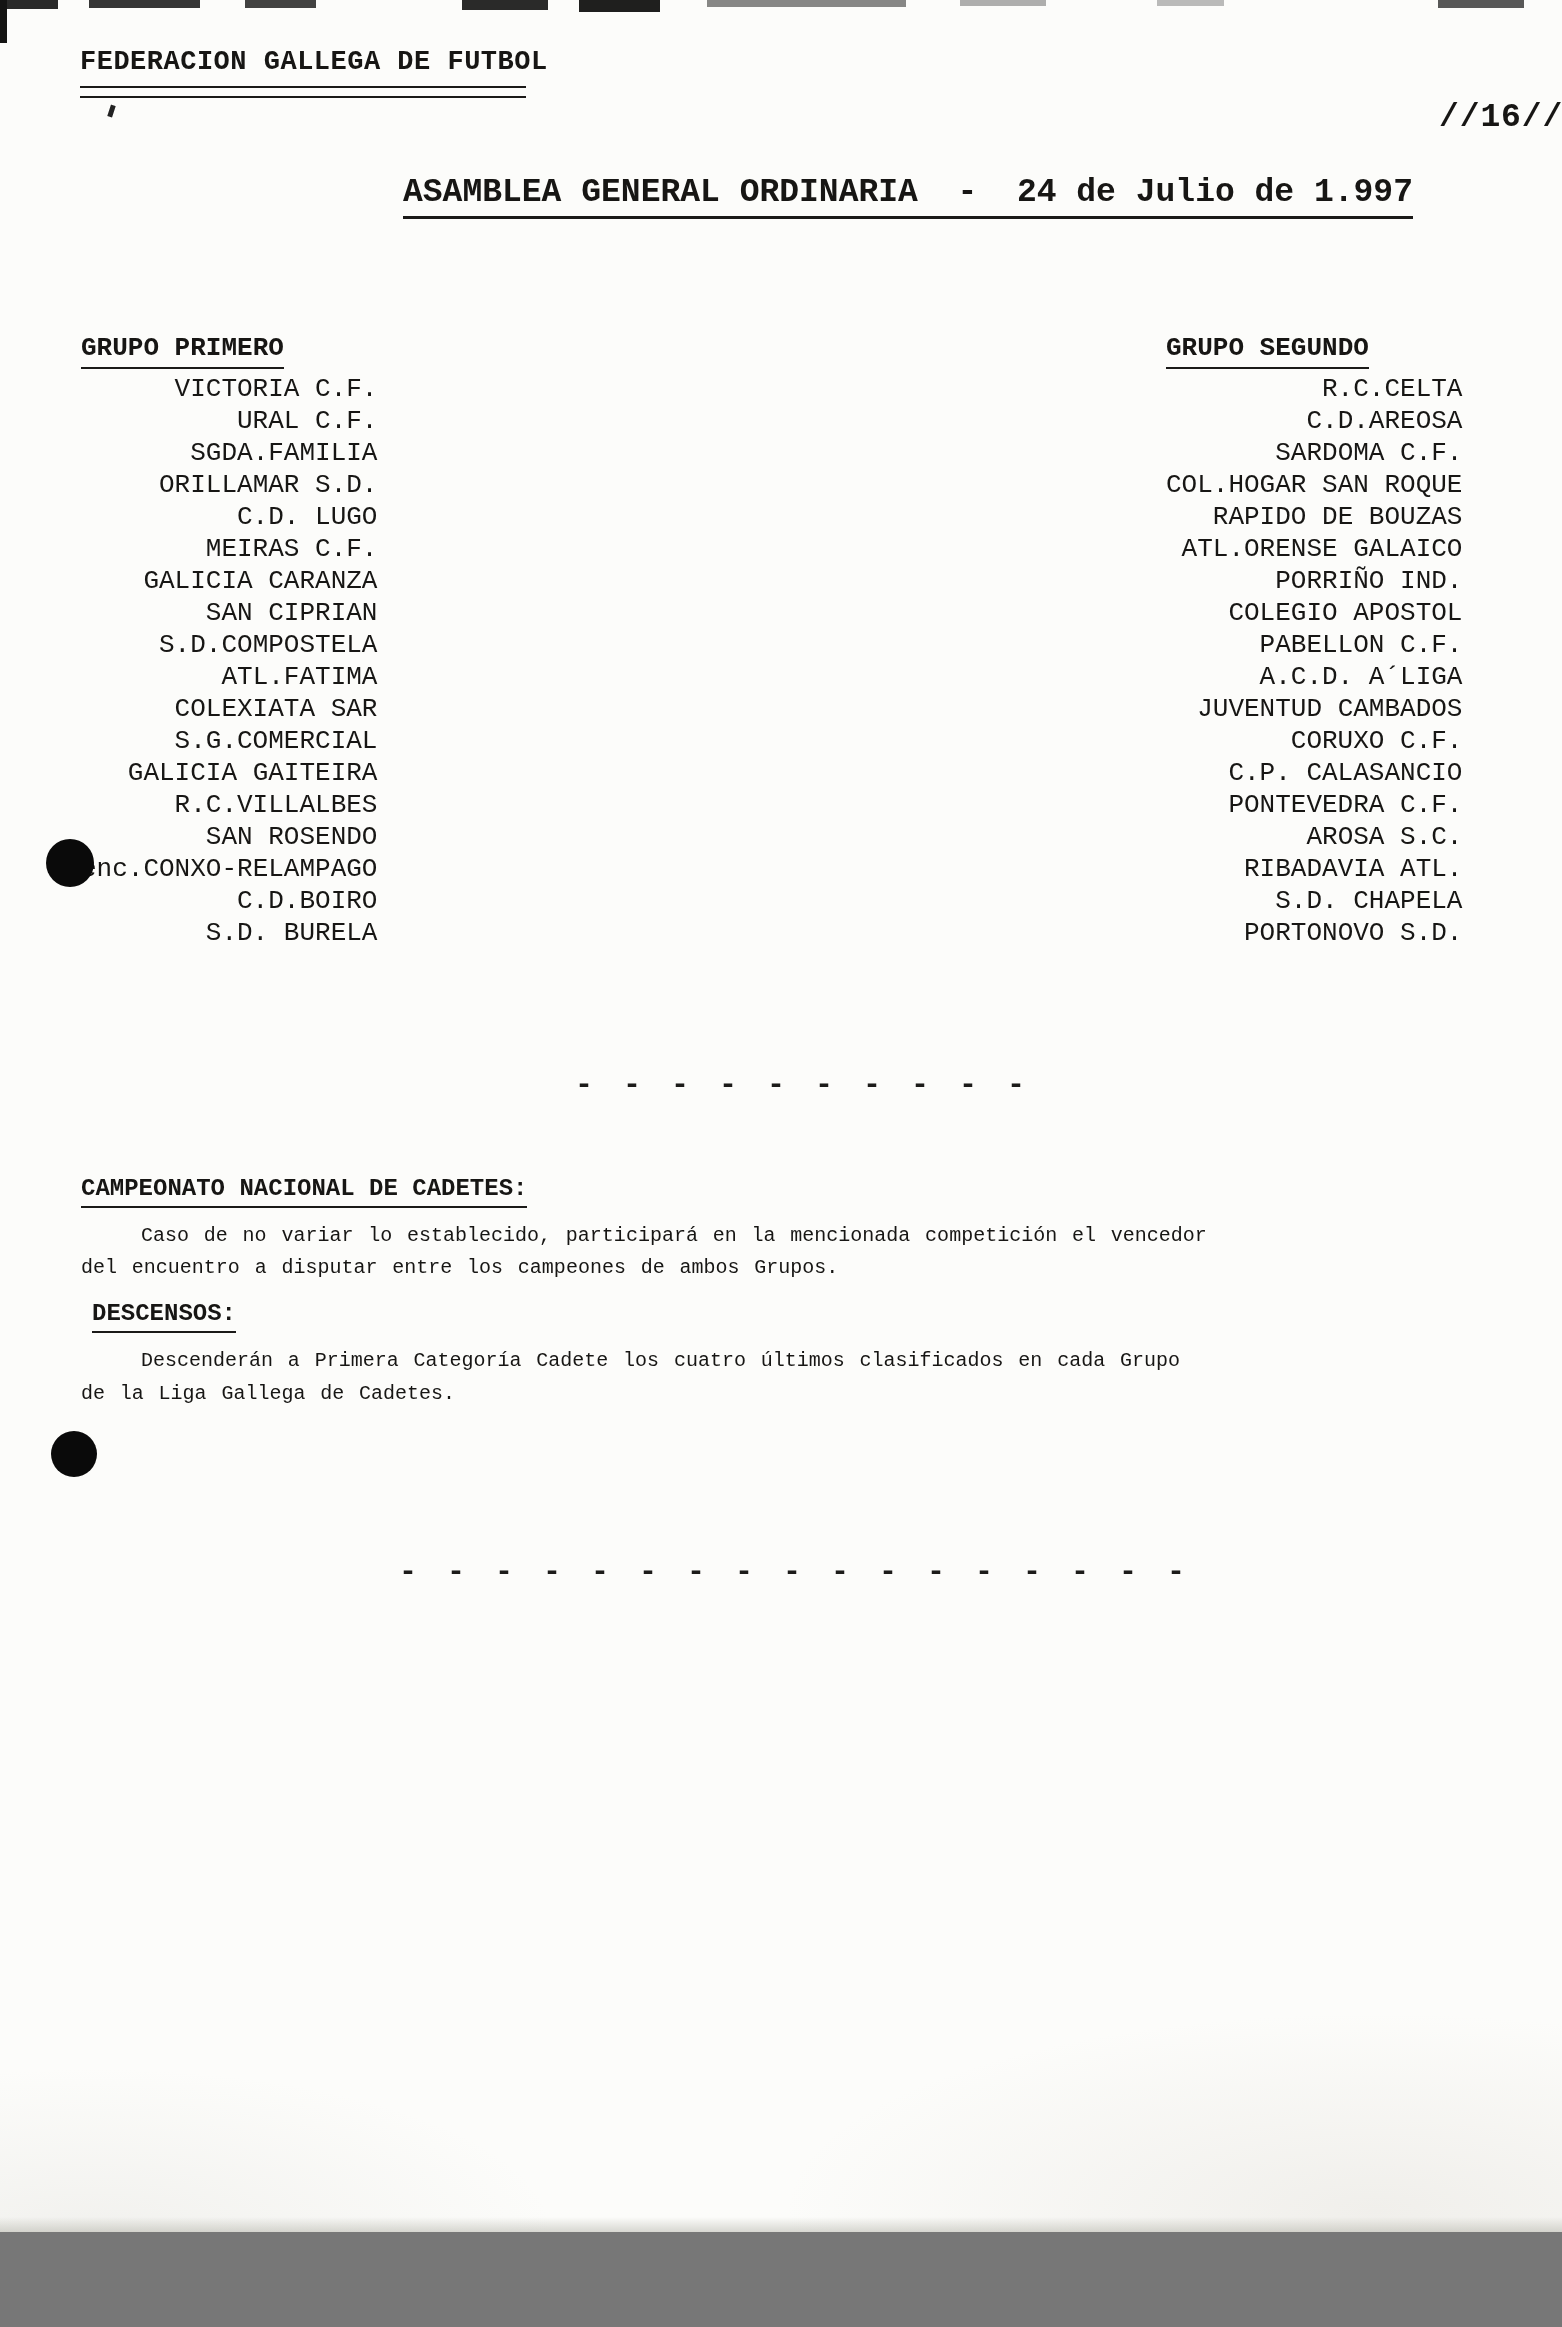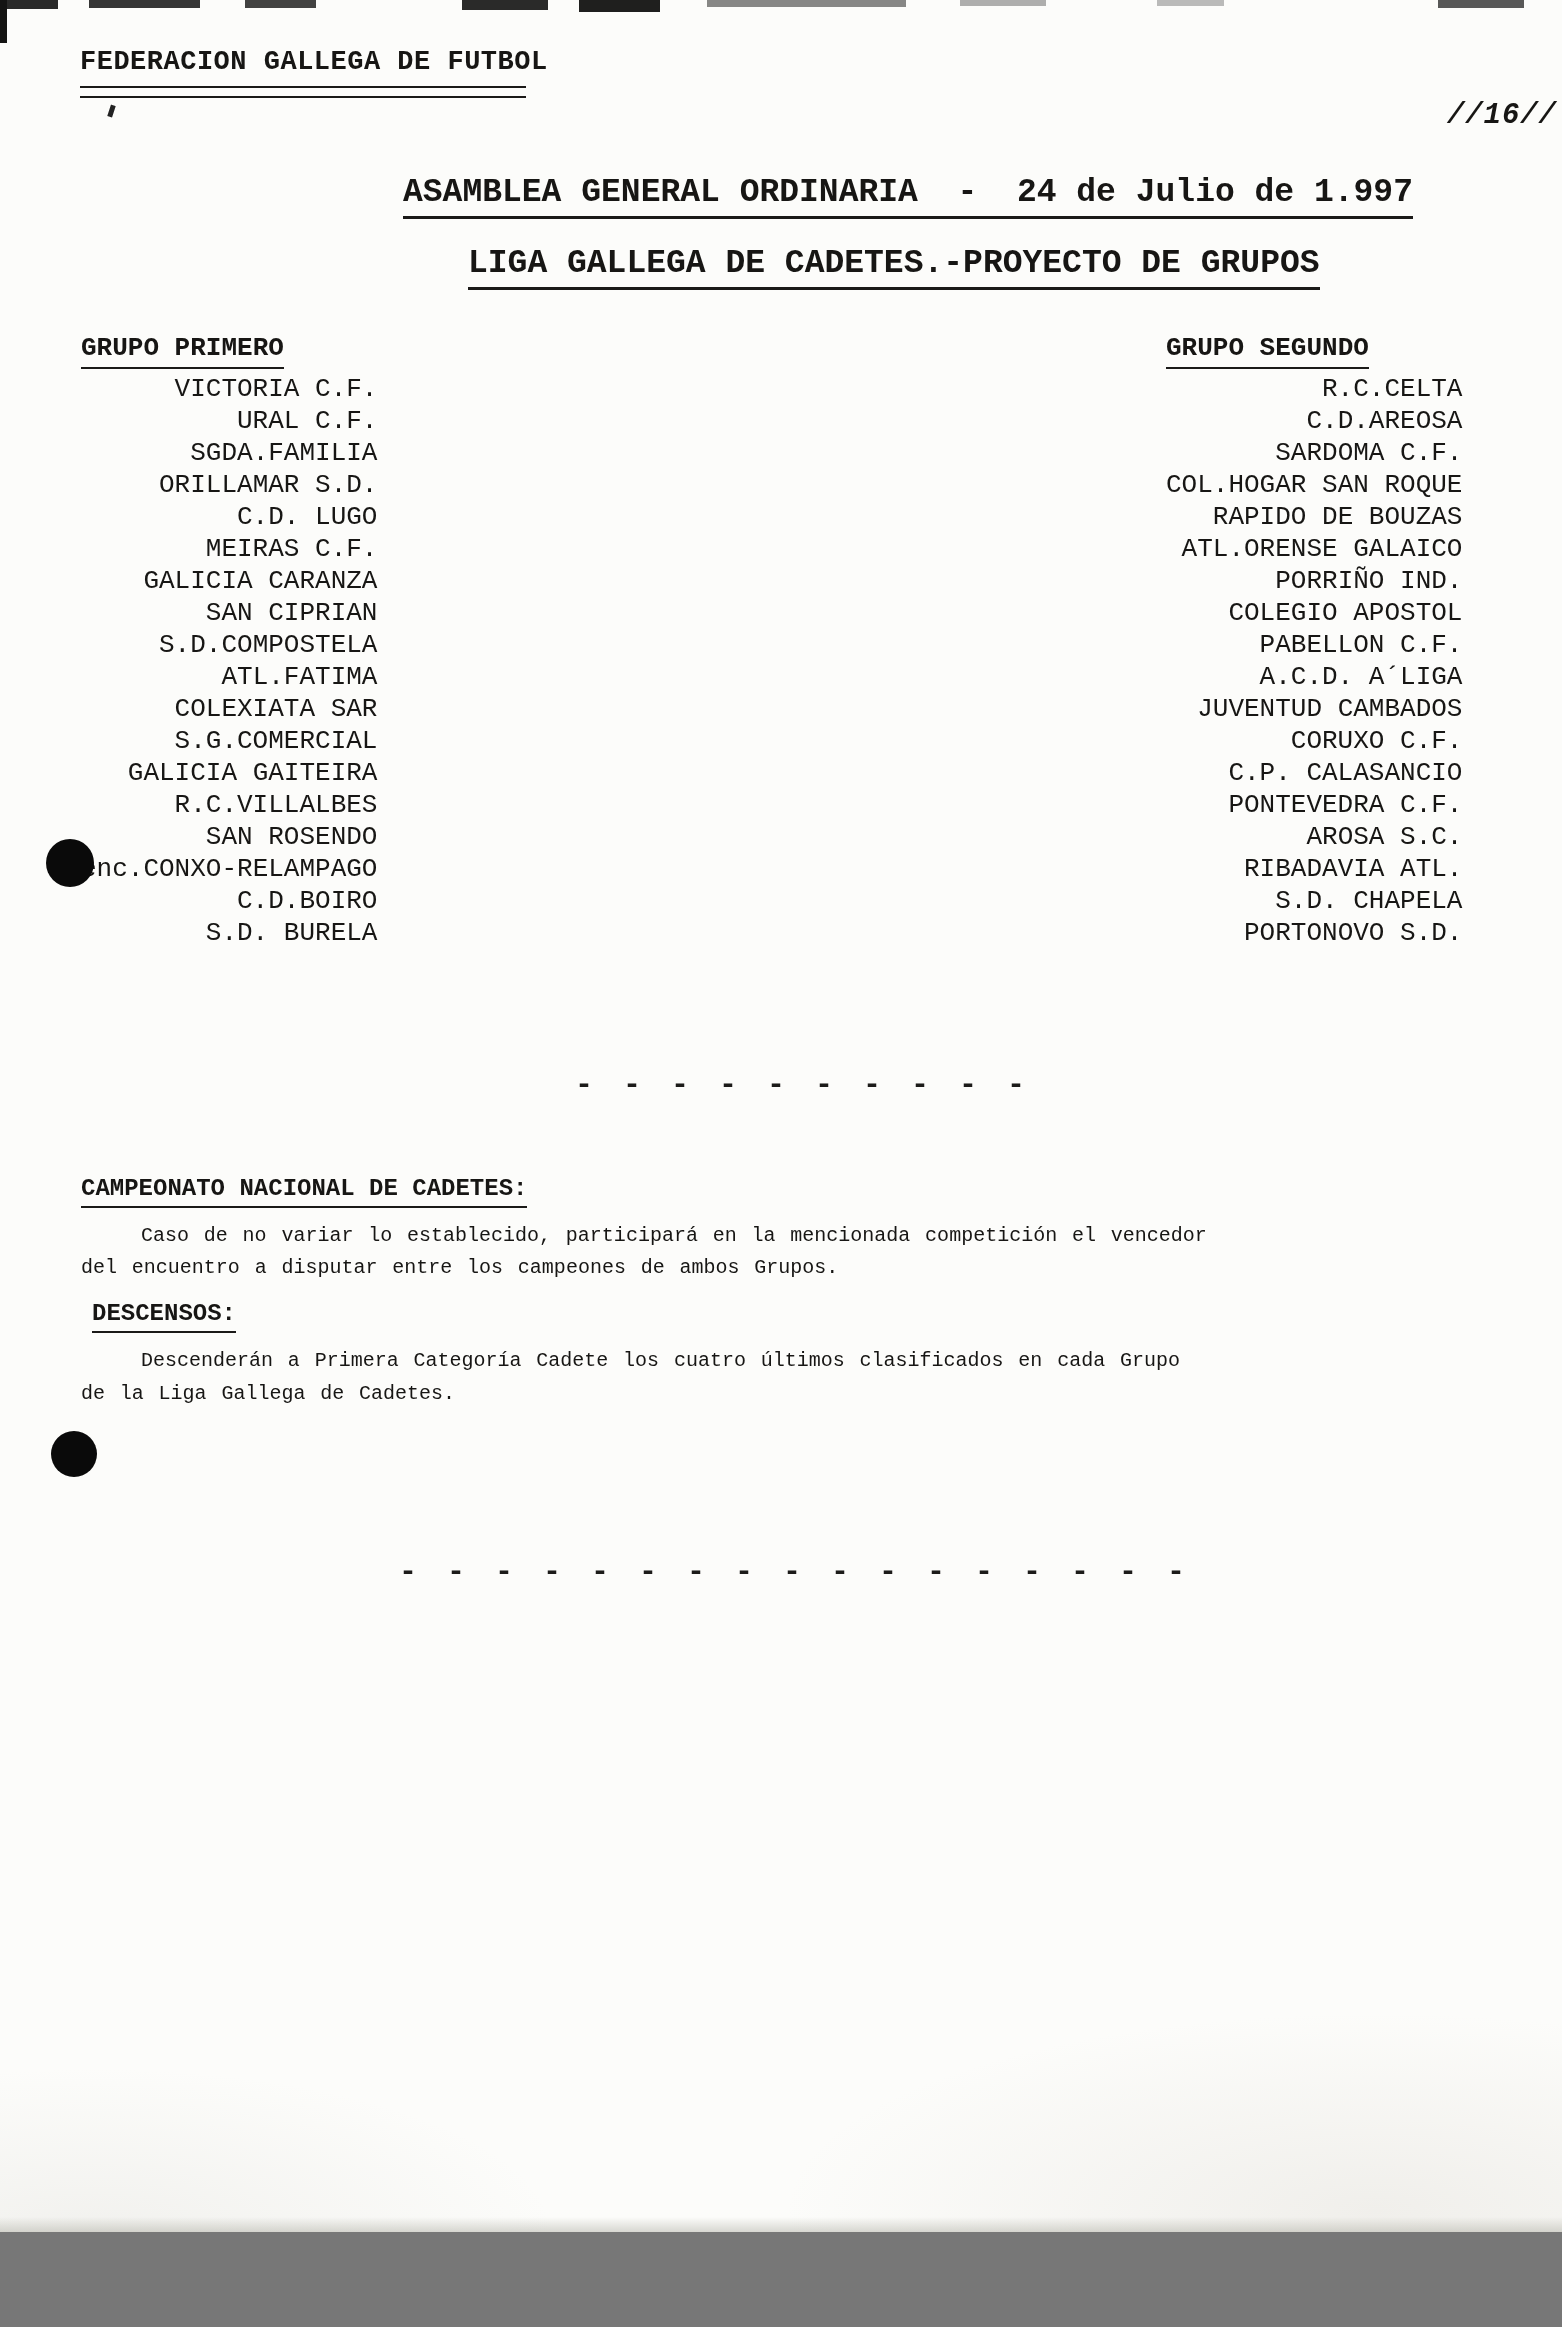--- a/index.html
+++ b/index.html
@@ -26,21 +26,21 @@
   .a7{left:960px;top:0;width:86px;height:5.6px;opacity:.33;}
   .a8{left:1157px;top:0;width:67px;height:5.6px;opacity:.28;}
   .a9{left:1438px;top:0;width:86px;height:8.4px;opacity:.7;}
   .speck{position:absolute;left:109px;top:105px;width:4.7px;height:12px;background:#222;transform:rotate(18deg);filter:blur(0.4px);}
   .bottom-band{position:absolute;left:0;bottom:0;width:100%;height:15px;
     background:linear-gradient(to bottom, rgba(190,190,182,0) 0%, rgba(178,178,168,0.5) 100%);}
 
   .letterhead{position:absolute;left:80px;top:47px;font-size:27px;font-weight:bold;white-space:pre;letter-spacing:0.5px;}
   .letterhead-rule{position:absolute;left:80px;top:86px;width:446px;height:8.4px;
     border-top:2.8px solid #1b1a18;border-bottom:2.8px solid #1b1a18;}
-  .pagenum{position:absolute;left:1439px;top:99px;font-size:29px;font-weight:bold;font-style:italic;white-space:pre;letter-spacing:0.9px;margin-left:8px;}
+  .pagenum{position:absolute;left:1439px;top:99px;font-size:33px;font-weight:bold;white-space:pre;letter-spacing:0.9px;}
 
   .title-1{position:absolute;left:403px;top:174px;}
   .title-2{position:absolute;left:468px;top:245px;}
   .doc-title{font-size:33px;font-weight:bold;white-space:pre;border-bottom:3.7px solid #1b1a18;padding-bottom:4.7px;letter-spacing:0px;}
 
   .col{position:absolute;top:332px;font-size:26px;line-height:32px;}
   .col-1{left:81px;}
   .col-2{left:1166px;}
   .col-heading-row{height:41px;}
   .col-heading{display:inline-block;font-weight:bold;border-bottom:2.8px solid #1b1a18;padding-bottom:2.8px;white-space:pre;}
@@ -83,23 +83,20 @@
   </div>
   <div class="speck"></div>
 
   <div class="letterhead">FEDERACION GALLEGA DE FUTBOL</div>
   <div class="letterhead-rule"></div>
 
   <div class="pagenum">//16//</div>
 
   <div class="title-1">
     <span class="doc-title">ASAMBLEA GENERAL ORDINARIA  -  24 de Julio de 1.997</span>
-  </div>
-  <div class="title-2">
-    <span class="doc-title">LIGA GALLEGA DE CADETES.-PROYECTO DE GRUPOS</span>
   </div>
 
   <div class="col col-1">
     <div class="col-heading-row">
       <span class="col-heading">GRUPO PRIMERO</span>
     </div>
     <div>
         <div class="team-line">VICTORIA C.F.</div>
         <div class="team-line">URAL C.F.</div>
         <div class="team-line">SGDA.FAMILIA</div>

